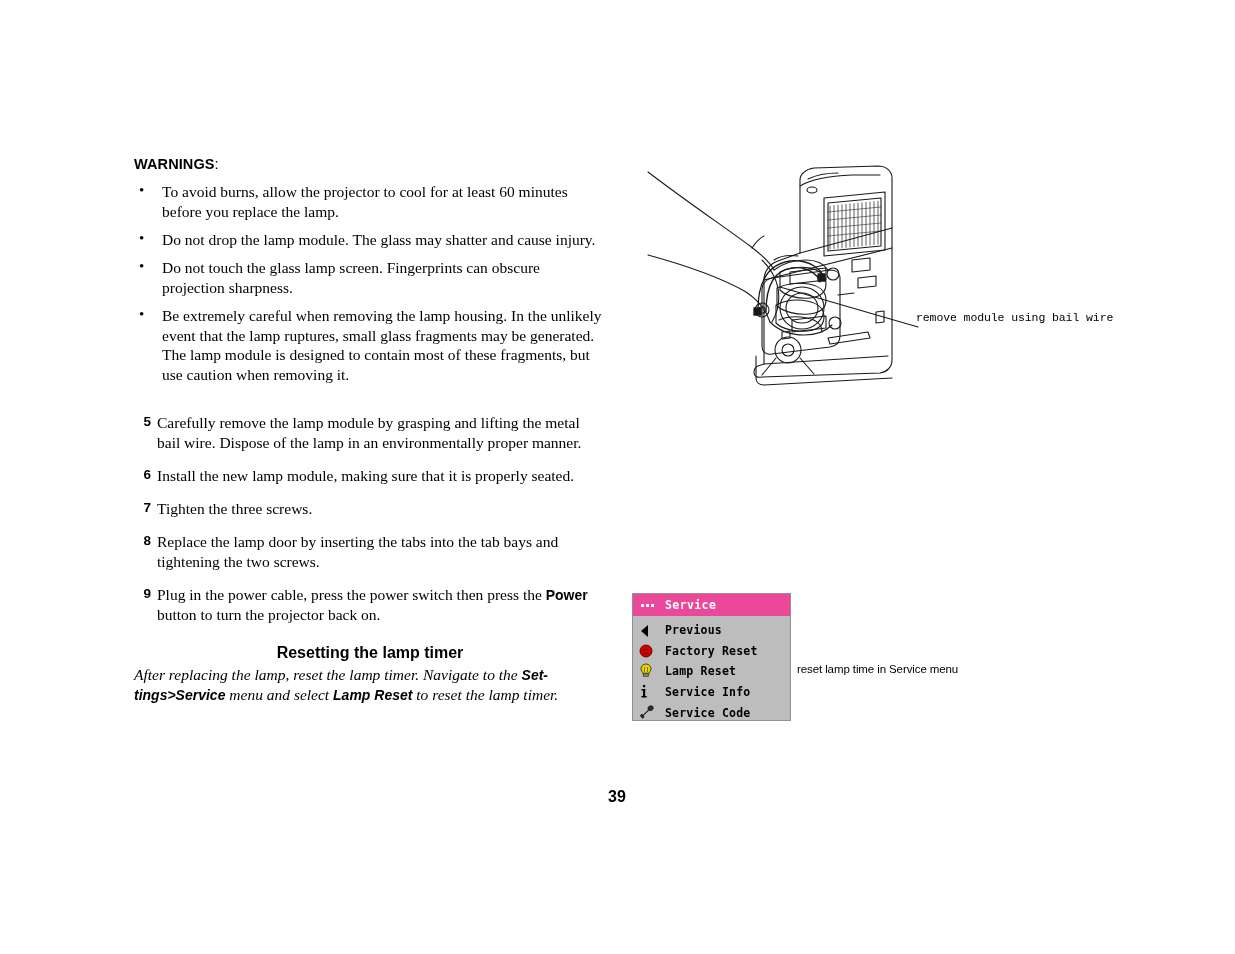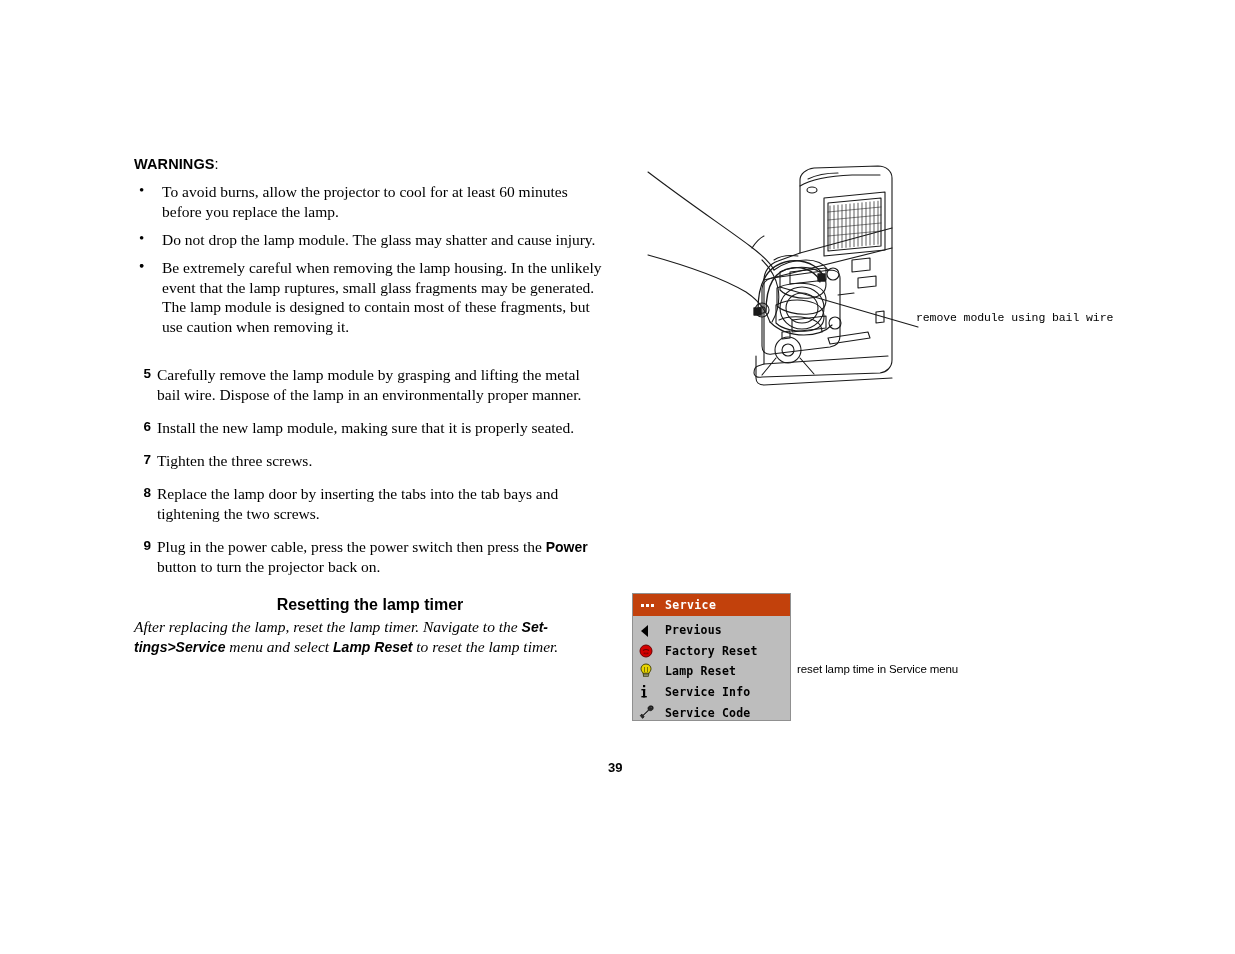--- a/index.html
+++ b/index.html
@@ -104,24 +104,24 @@
   .reset-body {
     font-size: 15.5px;
     line-height: 1.28;
     font-style: italic;
   }
 
   
   .page-number {
     position: absolute;
     left: 608px;
-    top: 760px;
-    font-family: "Liberation Sans", sans-serif;
-    font-weight: bold;
-    font-size: 13px;
+    top: 788px;
+    font-family: "Liberation Sans", sans-serif;
+    font-weight: bold;
+    font-size: 16px;
   }
 
   
   .illustration {
     position: absolute;
     left: 630px;
     top: 160px;
     width: 470px;
     height: 240px;
   }
@@ -139,21 +139,21 @@
   .osd-menu {
     position: absolute;
     left: 632px;
     top: 593px;
     width: 159px;
     background: #bdbdbd;
     border: 1px solid #909090;
     box-sizing: border-box;
   }
   .osd-header {
-    background: #c2410c;
+    background: #ec4899;
     height: 22px;
     display: flex;
     align-items: center;
     padding-left: 6px;
   }
   .osd-header .osd-icon {
     width: 22px;
     flex: 0 0 22px;
     display: flex;
     align-items: center;
@@ -219,21 +219,21 @@
 </head>
 <body>
 
 <div class="left-col">
 
   <div class="warnings-heading"><span class="w-bold">WARNINGS</span><span>:</span></div>
 
   <ul class="warn-list">
     <li><span class="bullet">•</span><span>To avoid burns, allow the projector to cool for at least 60 minutes before you replace the lamp.</span></li>
     <li><span class="bullet">•</span><span>Do not drop the lamp module. The glass may shatter and cause injury.</span></li>
-    <li><span class="bullet">•</span></li>
+    <li><span class="bullet">•</span><span>Do not touch the glass lamp screen. Fingerprints can obscure projection sharpness.</span></li>
     <li><span class="bullet">•</span><span>Be extremely careful when removing the lamp housing. In the unlikely event that the lamp ruptures, small glass fragments may be generated. The lamp module is designed to contain most of these fragments, but use caution when removing it.</span></li>
   </ul>
 
   <ol class="steps">
     <li><span class="num">5</span><span>Carefully remove the lamp module by grasping and lifting the metal bail wire. Dispose of the lamp in an environmentally proper manner.</span></li>
     <li><span class="num">6</span><span>Install the new lamp module, making sure that it is properly seated.</span></li>
     <li><span class="num">7</span><span>Tighten the three screws.</span></li>
     <li><span class="num">8</span><span>Replace the lamp door by inserting the tabs into the tab bays and tightening the two screws.</span></li>
     <li><span class="num">9</span><span><span>Plug in the power cable, press the power switch then press the </span><span class="b">Power</span><span> button to turn the projector back on.</span></span></li>
   </ol>

